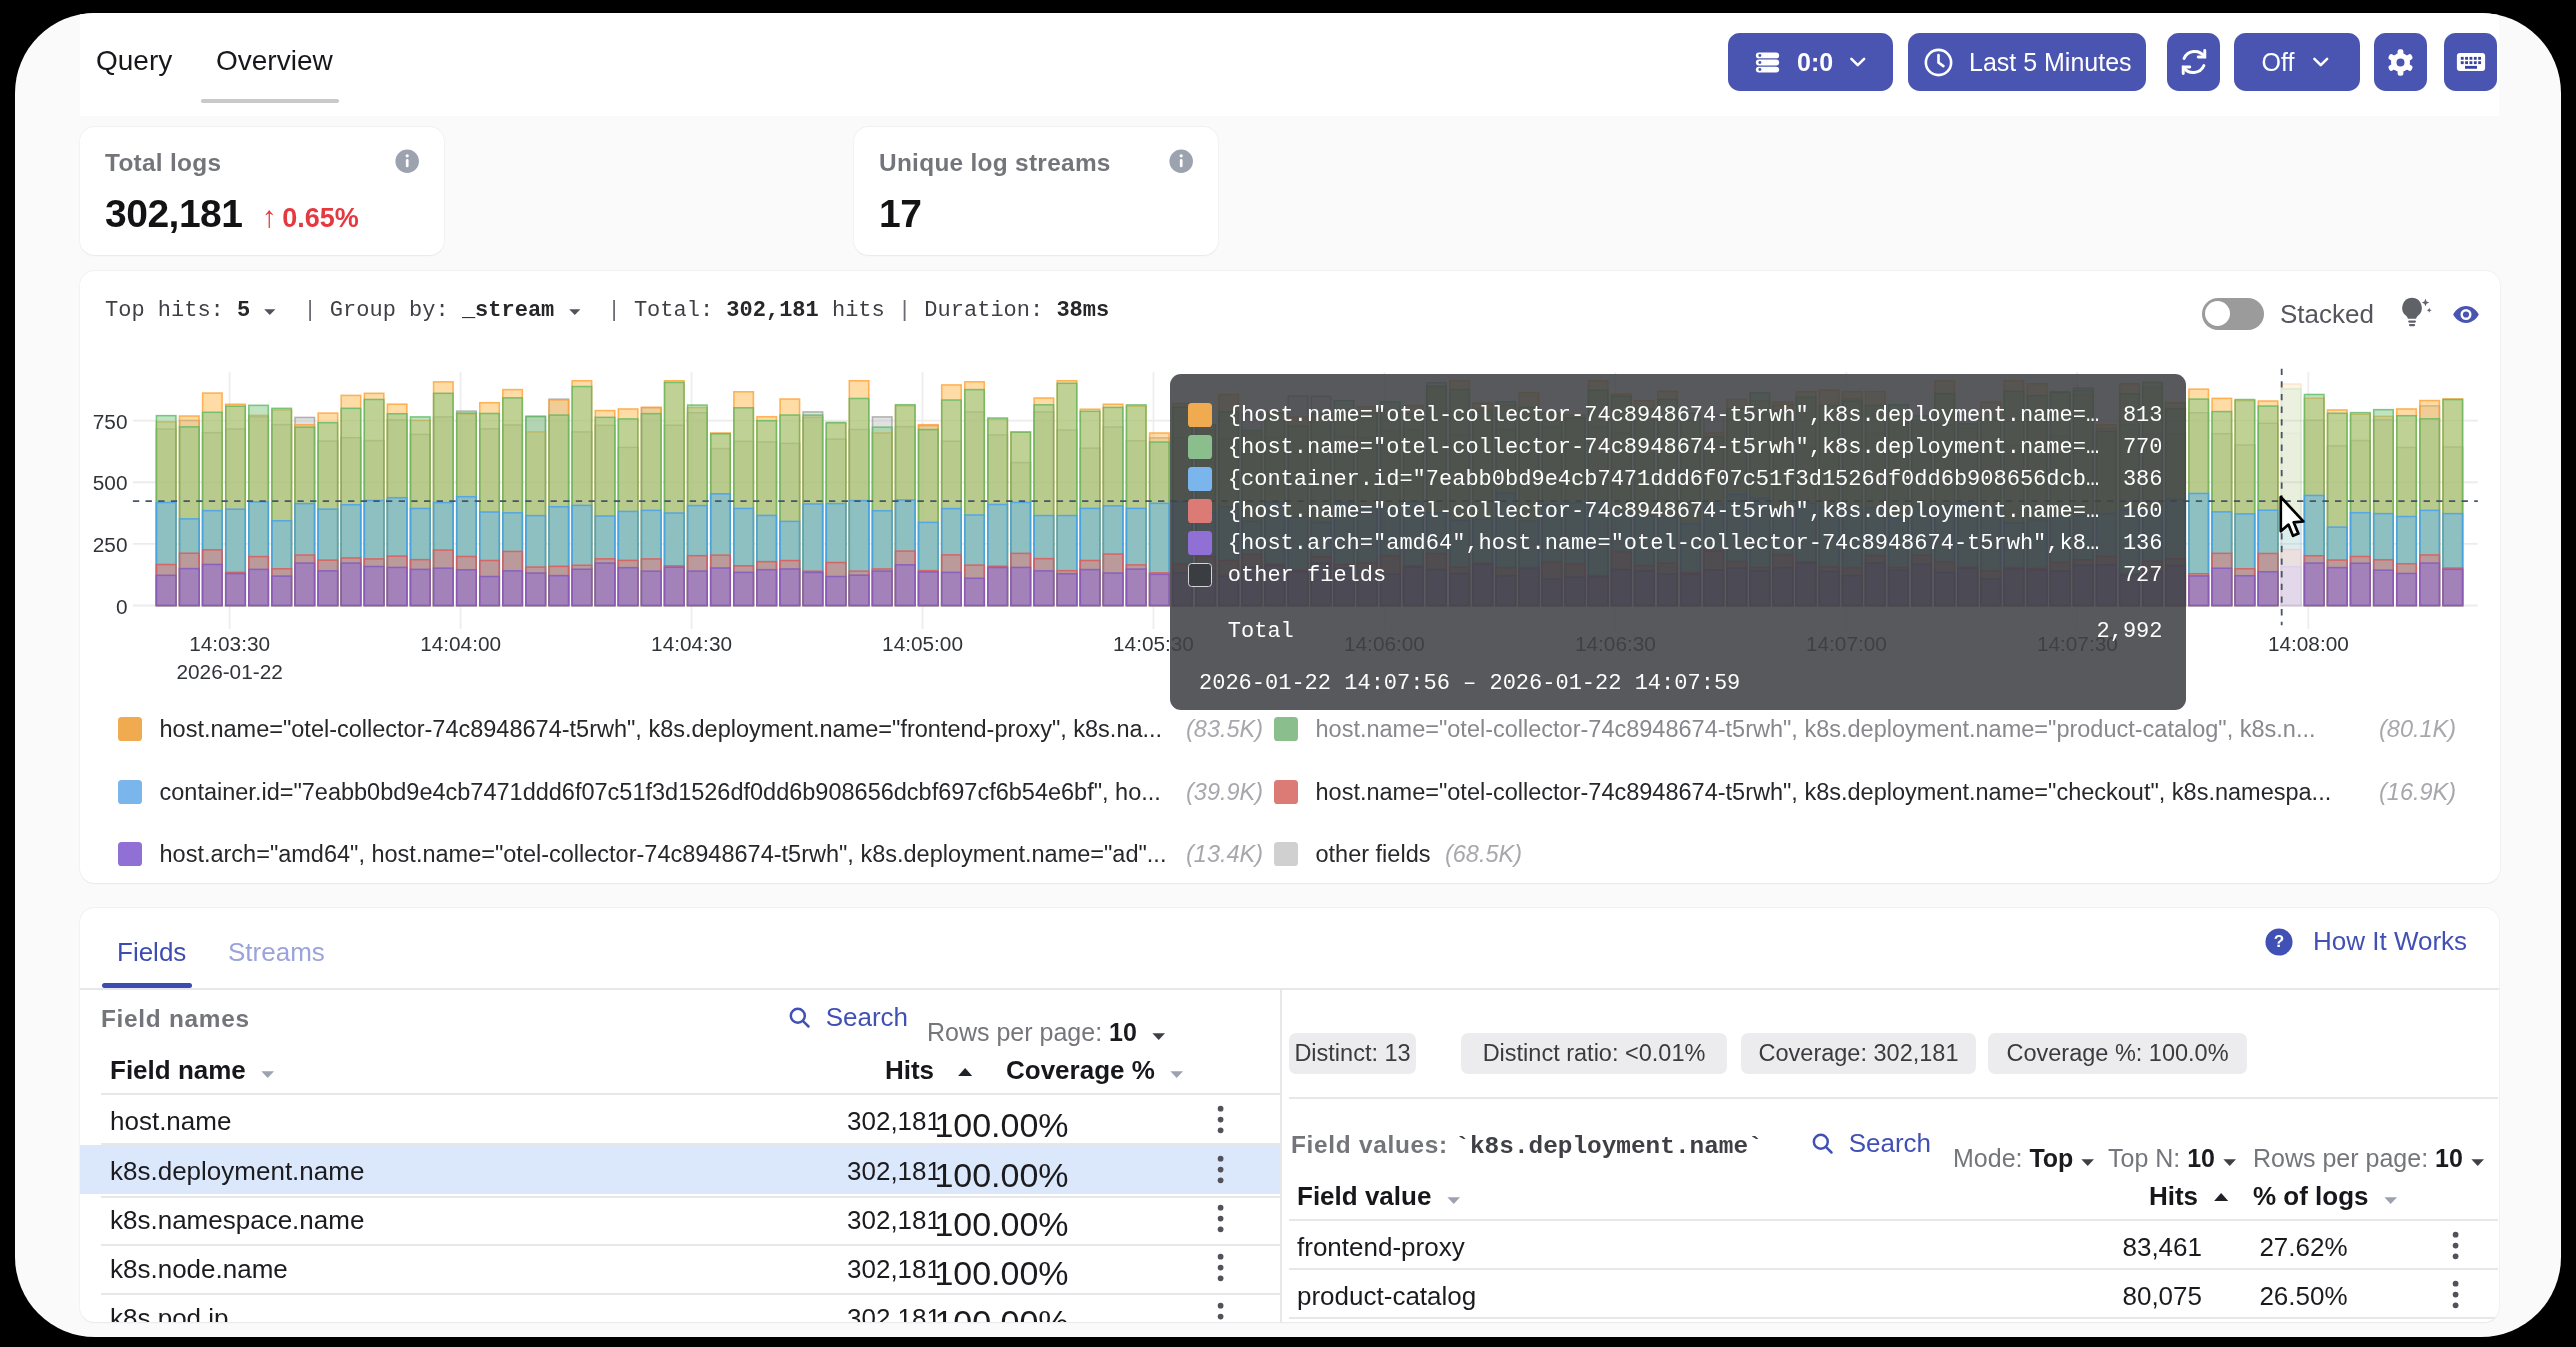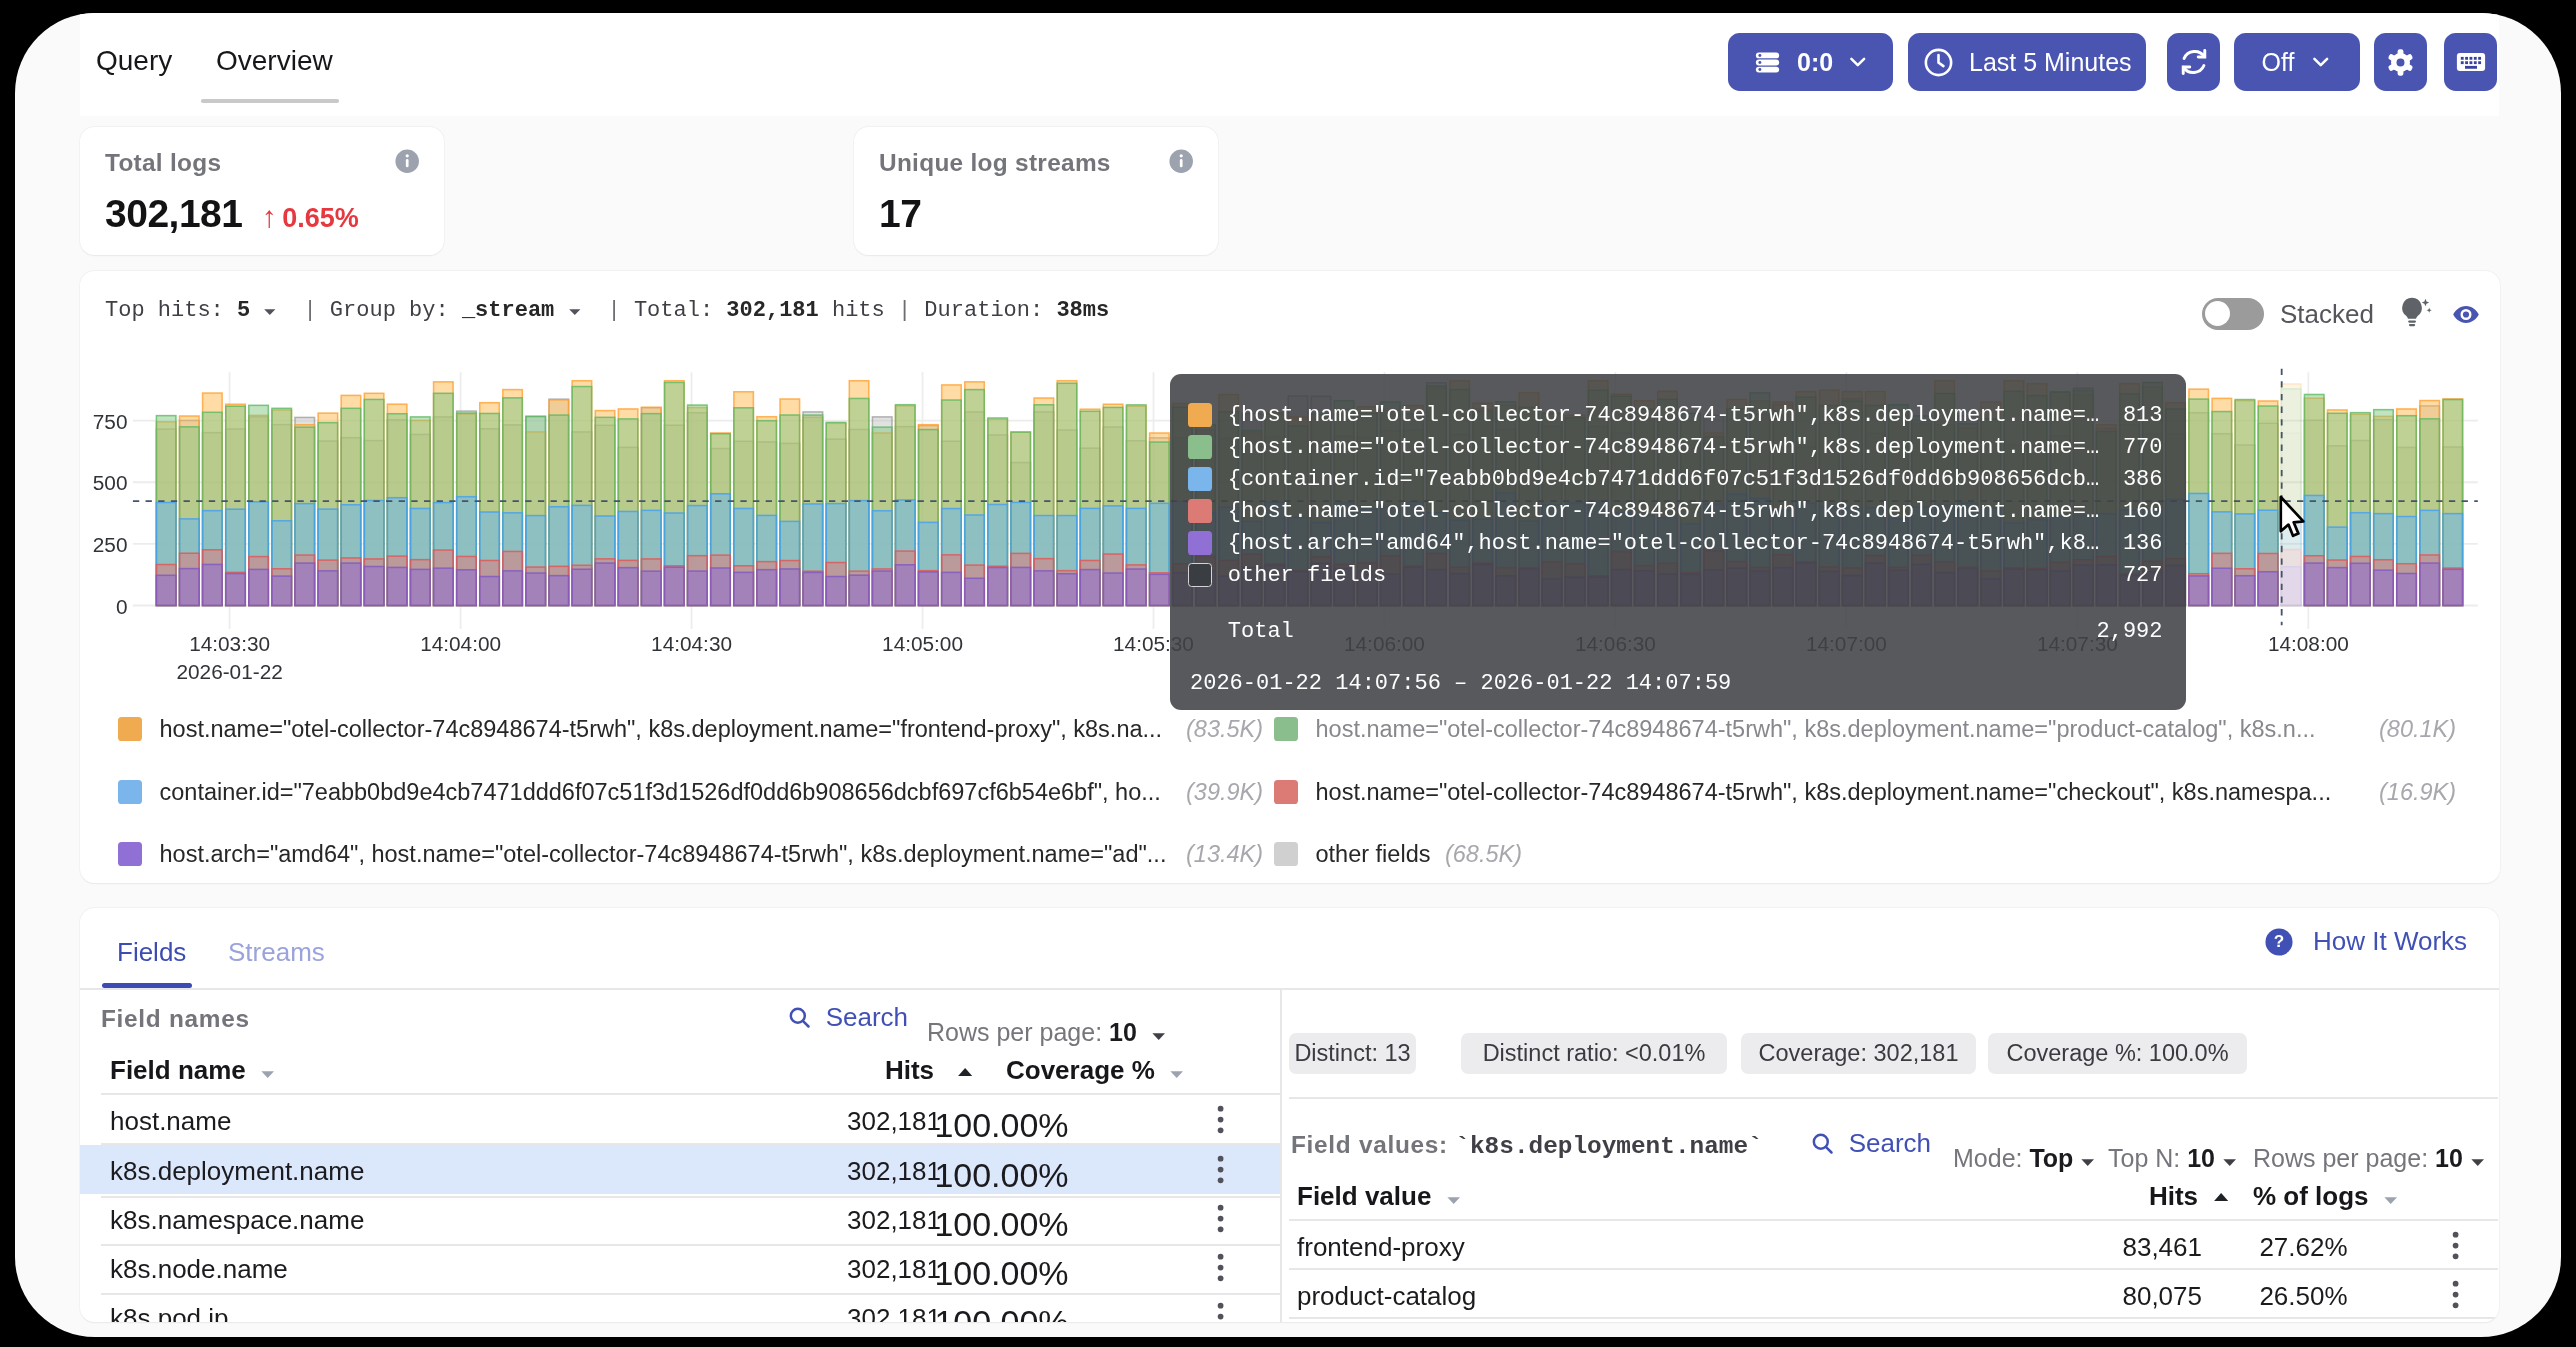--- a/index.html
+++ b/index.html
@@ -34,21 +34,21 @@
 .bulb { position:absolute; left:2395px; top:293px; }
 .eye { position:absolute; left:2452px; top:304px; }
 
 
 .tooltip { position:absolute; left:1170px; top:374px; width:1016px; height:336px; background:rgba(64,66,69,0.88); border-radius:11px; padding:25px 23.5px 0 18px; font-family:"Liberation Mono", monospace; color:#fff; z-index:5; }
 .ttrow { display:flex; align-items:center; height:32px; }
 .ttsq { flex:0 0 24.4px; width:24.4px; height:24.4px; border-radius:3.6px; margin-right:15.4px; }
 .tttxt { font-size:22px; white-space:nowrap; overflow:hidden; flex:1 1 auto; }
 .ttval { font-size:22px; margin-left:9px; }
 .tttotal { margin-top:24.4px; }
-.ttdate { margin-top:23.5px; margin-left:2px; font-size:22px; }
+.ttdate { margin-top:23.5px; margin-left:11px; font-size:22px; }
 
 
 .lgrow { position:absolute; display:flex; align-items:center; height:24.4px; }
 .lgsq { flex:0 0 23.5px; width:23.5px; height:23.5px; border-radius:3.6px; margin-right:18px; }
 .lgtxt { font-size:23.5px; color:#27272a; white-space:nowrap; overflow:hidden; display:inline-block; }
 .lgcnt { font-size:23.5px; font-style:italic; color:#a7a7ad; margin-left:14.5px; }
 
 
 .lower { left:80px; top:908px; width:2419px; height:414px; overflow:hidden; }
 .ftab1 { position:absolute; left:37px; top:29px; font-size:26px; color:#3d4cb3; }

